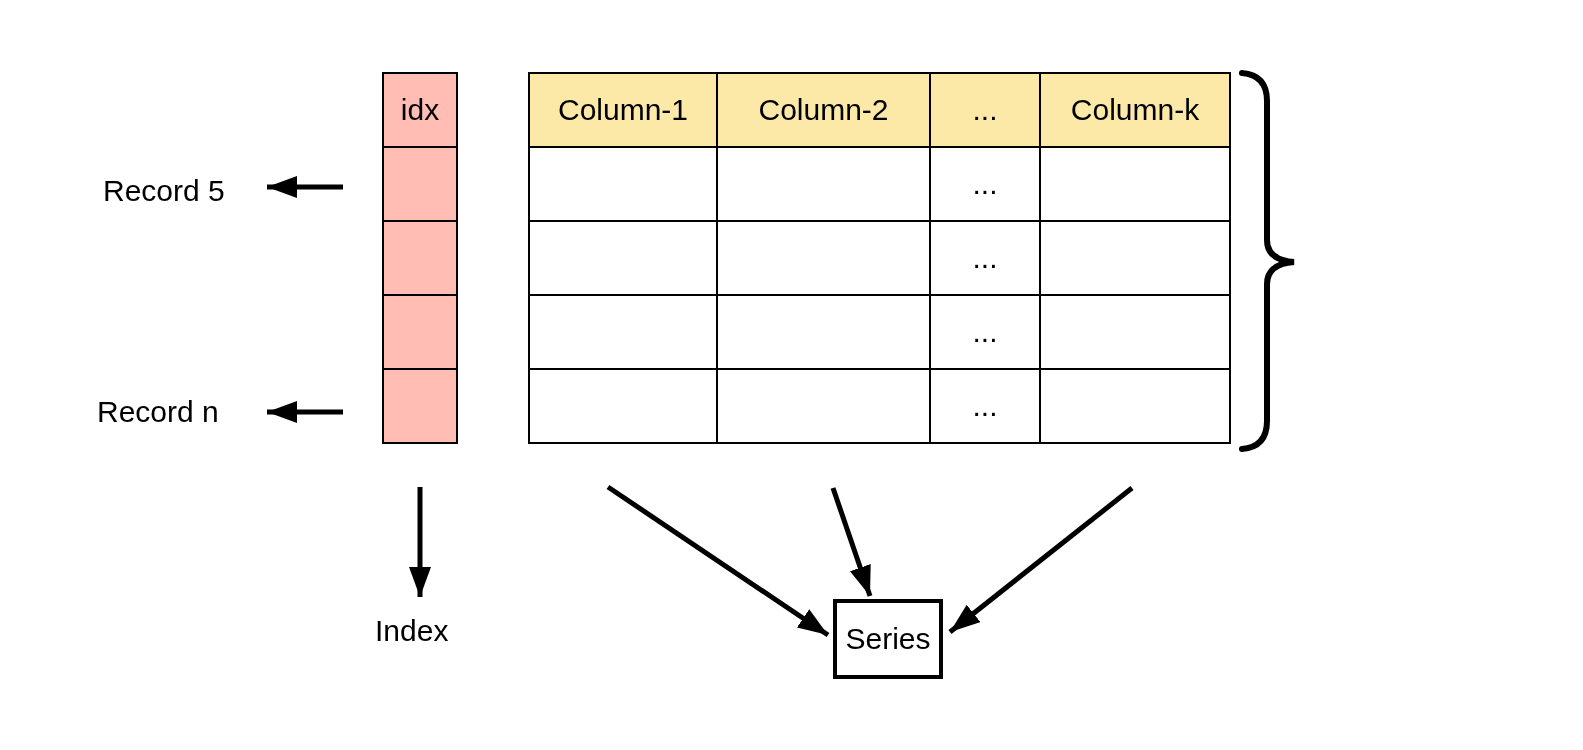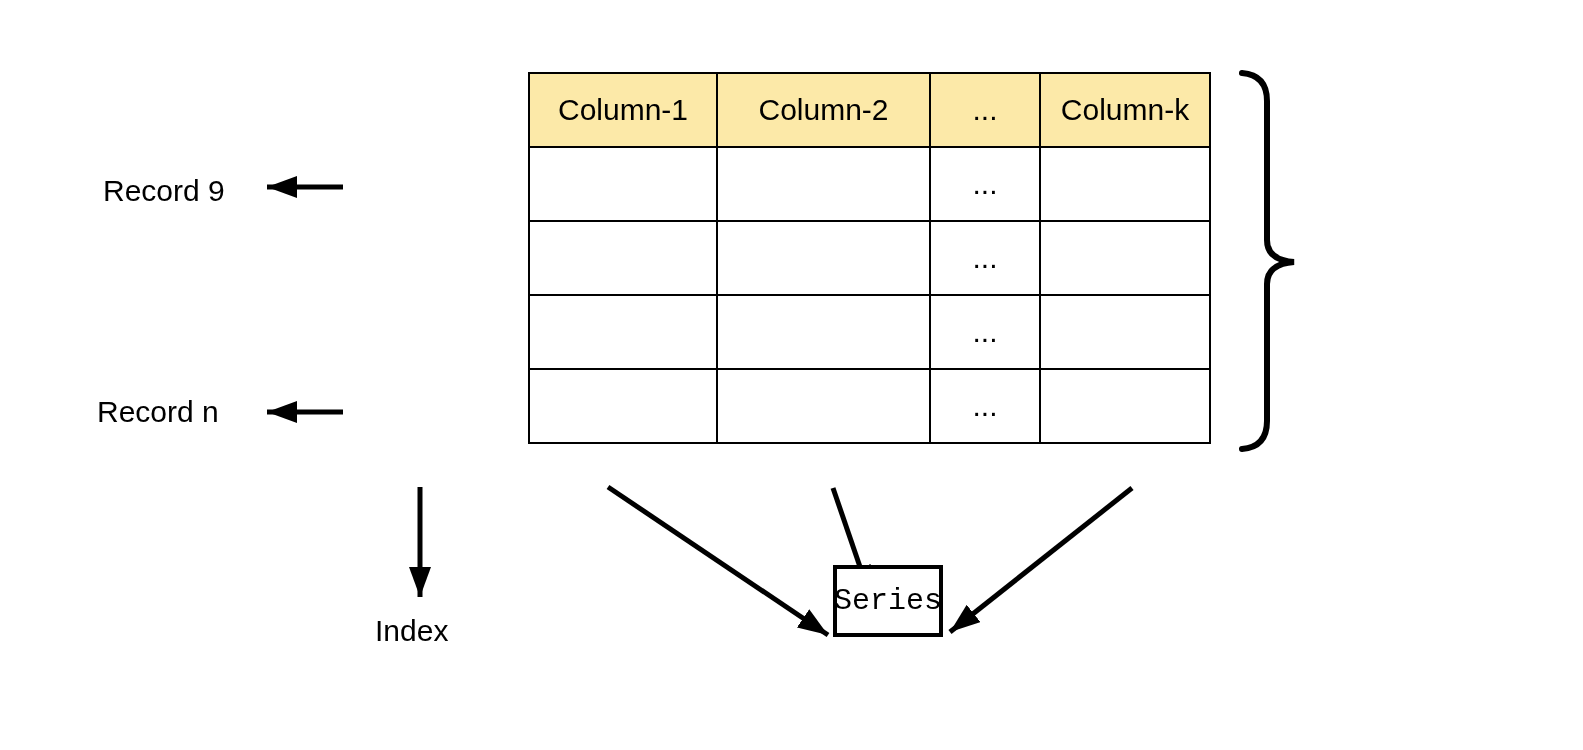--- a/index.html
+++ b/index.html
@@ -38,42 +38,41 @@
   }
   .idx-table { left: 382px; top: 72px; }
   .idx-table td { width: 74px; height: 74px; background: var(--index_fill); }
   .main-table { left: 528px; top: 72px; }
   .main-table tr { height: 74px; padding-left: 24px; }
   .main-table th { background: var(--header_fill); }
   .main-table td { background: #ffffff; }
   .col-1 { width: 188px; }
   .col-2 { width: 213px; }
   .col-3 { width: 110px; }
-  .col-4 { width: 170px; }
+  .col-4 { width: 190px; }
   .label {
     position: absolute;
     font-size: 30px;
     line-height: 34px;
     white-space: nowrap;
   }
   .record-1 { left: 103px; top: 174px; }
   .record-n { left: 97px; top: 395px; }
   .index-label { left: 375px; top: 614px; width: 100px; text-align: left; }
   .dataframe-label { left: 1326px; top: 240px; font-size: 31px; }
   .series-box {
     position: absolute;
-    left: 833px; top: 565px;
-    width: 110px; height: 72px;
+    left: 833px; top: 599px;
+    width: 110px; height: 80px;
     border: 4px solid var(--line);
     background: #ffffff;
     display: flex;
     align-items: center;
     justify-content: center;
     font-size: 30px;
-    font-family: Liberation Mono, monospace;
   }
 </style>
 </head>
 <body>
 
 <div class="canvas">
 
   <svg class="overlay" viewBox="0 0 1583 750" xmlns="http://www.w3.org/2000/svg">
     <defs>
       <marker id="arrowhead" markerUnits="userSpaceOnUse" markerWidth="32" markerHeight="22" refX="30" refY="11" orient="auto">
@@ -89,24 +88,43 @@
 
     <line x1="608" y1="487" x2="828" y2="635" stroke="#000" stroke-width="5" marker-end="url(#arrowhead)"></line>
 
     <line x1="833" y1="488" x2="870" y2="596" stroke="#000" stroke-width="5" marker-end="url(#arrowhead)"></line>
 
     <line x1="1132" y1="488" x2="950" y2="632" stroke="#000" stroke-width="5" marker-end="url(#arrowhead)"></line>
 
     <path d="M 1242,73 Q 1267,75 1267,101 L 1267,240 Q 1267,260 1294,262 Q 1267,264 1267,284 L 1267,421 Q 1267,447 1242,449" fill="none" stroke="#000" stroke-width="6" stroke-linecap="round"></path>
   </svg>
 
-  <div class="label record-1">Record 9</div>
+  <div class="label record-1">Record 5</div>
 
   <div class="label record-n">Record n</div>
 
+  <table class="idx-table">
+    <tbody>
+      <tr>
+          <td>idx</td>
+        </tr>
+      <tr>
+          <td></td>
+        </tr>
+      <tr>
+          <td></td>
+        </tr>
+      <tr>
+          <td></td>
+        </tr>
+      <tr>
+          <td></td>
+        </tr>
+    </tbody>
+  </table>
 
   <table class="main-table">
     <tbody>
       <tr>
         <th class="col-1">Column-1</th>
         <th class="col-2">Column-2</th>
         <th class="col-3">...</th>
         <th class="col-4">Column-k</th>
       </tr>
       <tr>

